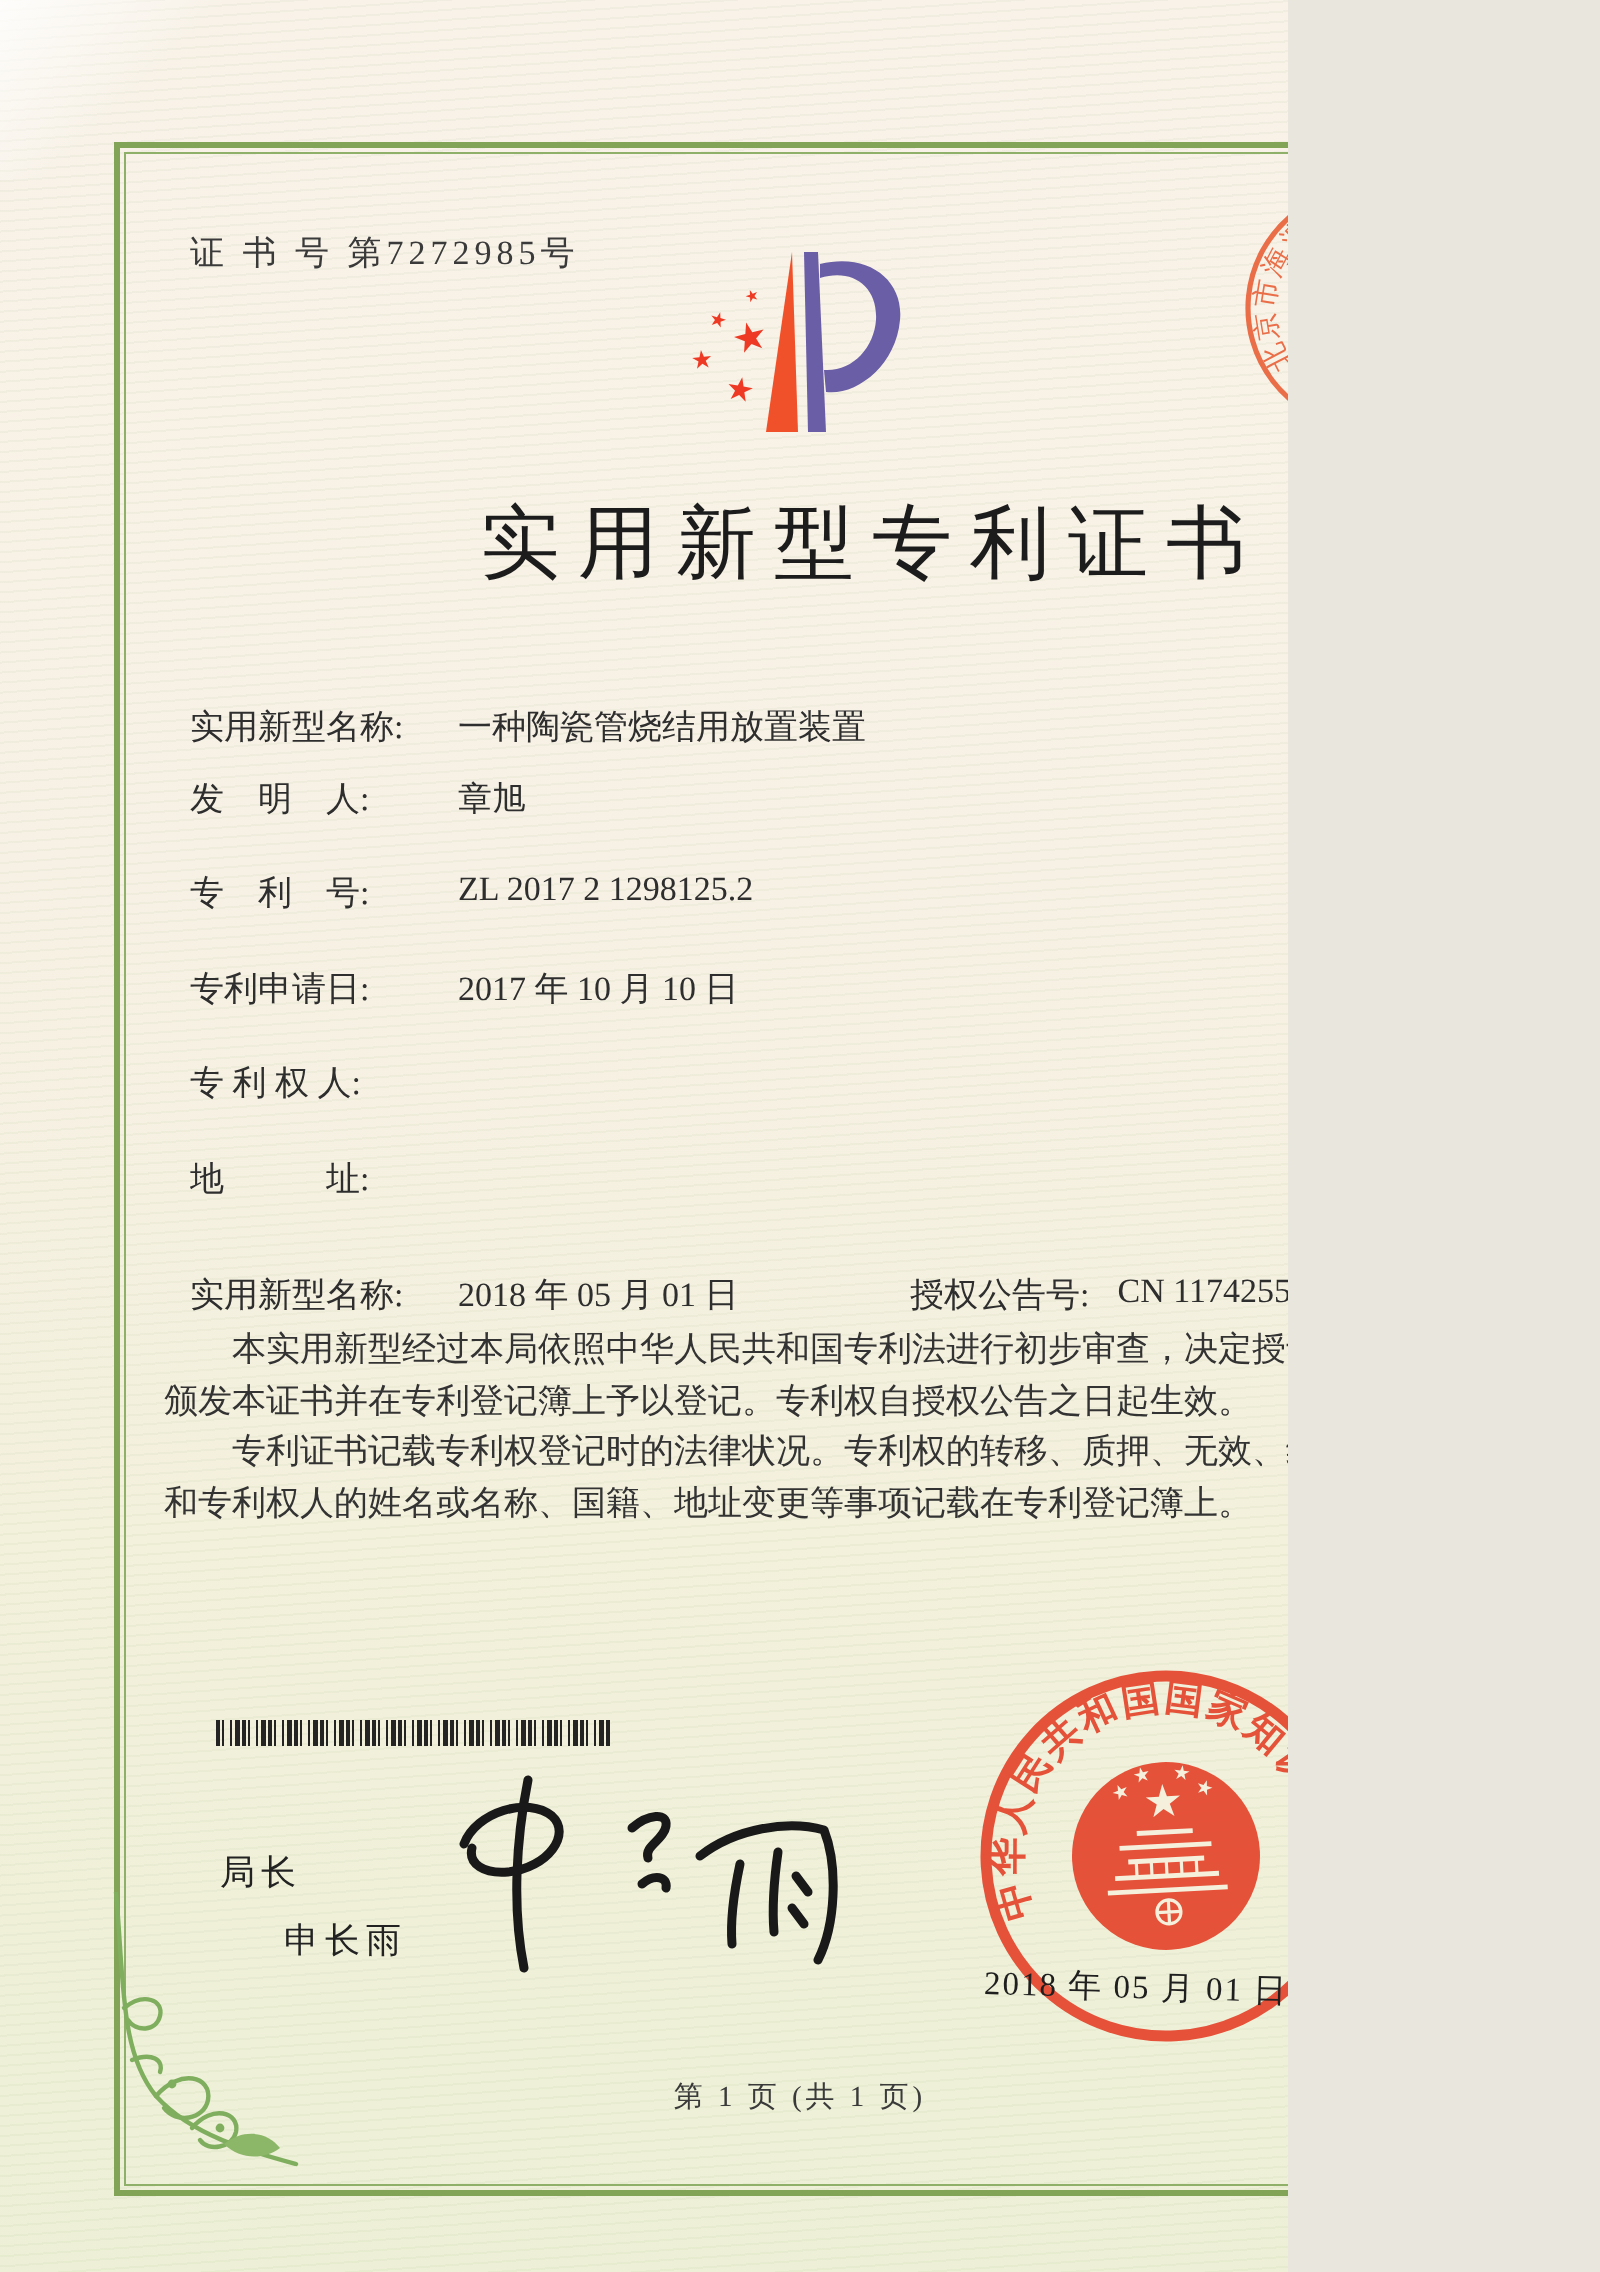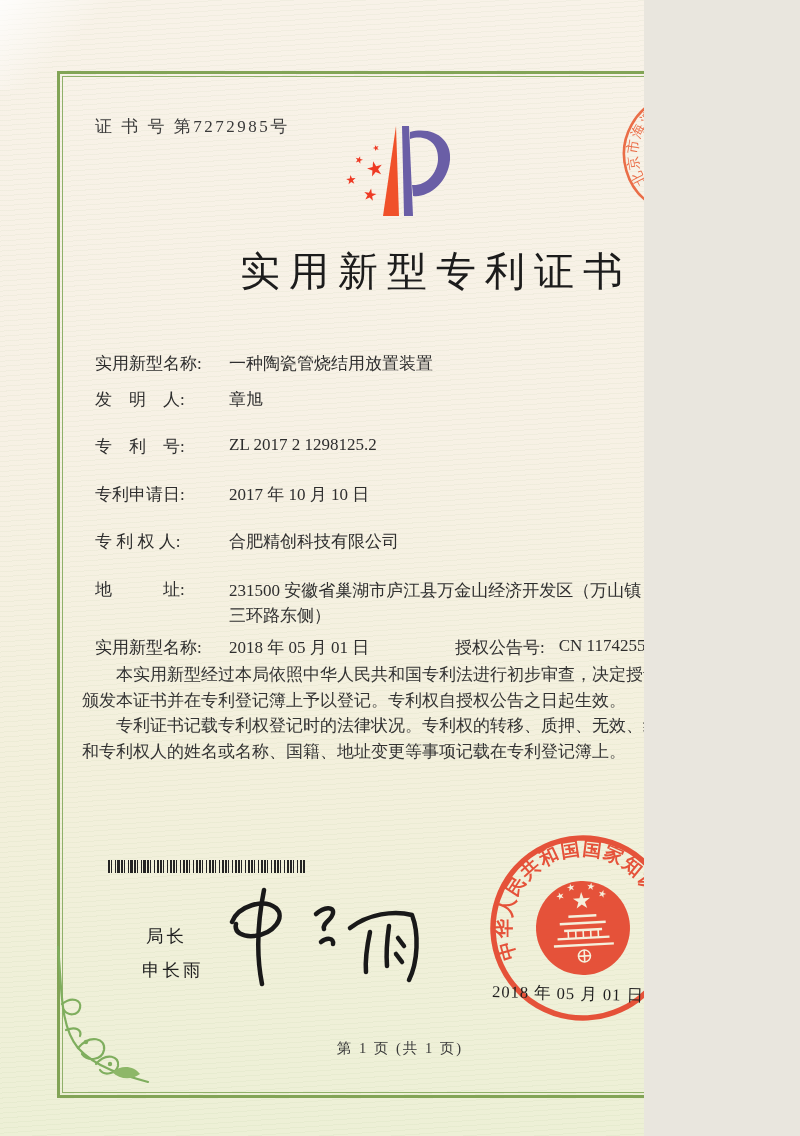--- a/index.html
+++ b/index.html
@@ -35,21 +35,21 @@
   .pair2 .flabel{width:auto;}
   .body-text{position:absolute;left:82px;top:662px;width:646px;font-size:17px;line-height:25.5px;
     text-align:justify;color:#333;}
   .body-text p{margin:0;text-indent:2em;}
   .barcode{position:absolute;left:108px;top:860px;width:197px;height:13px;
     background-image:repeating-linear-gradient(90deg,
       #242424 0px,#242424 2px,rgba(0,0,0,0) 2px,rgba(0,0,0,0) 3px,
       #242424 3px,#242424 4px,rgba(0,0,0,0) 4px,rgba(0,0,0,0) 7px,
       #242424 7px,#242424 8px,rgba(0,0,0,0) 8px,rgba(0,0,0,0) 9.5px,
       #242424 9.5px,#242424 12px,rgba(0,0,0,0) 12px,rgba(0,0,0,0) 13px);}
-  .signer-title{position:absolute;left:110px;top:924px;font-size:17.5px;letter-spacing:3px;color:#222;margin-left:36px;}
+  .signer-title{position:absolute;left:110px;top:924px;font-size:17.5px;letter-spacing:3px;color:#222;}
   .signer-name{position:absolute;left:110px;top:958px;font-size:17.5px;letter-spacing:3px;color:#222;margin-left:32px;}
   .signature{position:absolute;left:212px;top:876px;}
   .seal{position:absolute;left:487px;top:832px;opacity:.93;}
   .seal-date{position:absolute;left:492px;top:983px;font-size:16.5px;letter-spacing:1px;color:#1f1f1f;
     transform:rotate(1.5deg);white-space:pre;}
   .footer{position:absolute;left:0;top:1039px;width:800px;text-align:center;
     font-size:14.5px;letter-spacing:2px;color:#3a3a3a;}
   .flourish-bl{position:absolute;left:52px;top:946px;}
   .flourish-br{position:absolute;left:652px;top:940px;transform:scaleX(-1);}
 </style>
@@ -132,26 +132,23 @@
     <div class="frow r3">
       <span class="flabel">专　利　号:</span>
       <span class="fvalue">ZL 2017 2 1298125.2</span>
     </div>
     <div class="frow r4">
       <span class="flabel">专利申请日:</span>
       <span class="fvalue">2017 年 10 月 10 日</span>
     </div>
     <div class="frow r5">
       <span class="flabel">专 利 权 人:</span>
-      <span class="fvalue">合肥精创科技有限公司</span>
     </div>
     <div class="frow r6">
       <span class="flabel">地　　　址:</span>
-      <span class="fvalue">231500 安徽省巢湖市庐江县万金山经济开发区（万山镇
-三环路东侧）</span>
     </div>
     <div class="frow r7">
       <span class="flabel">实用新型名称:</span>
       <span class="fvalue">2018 年 05 月 01 日</span>
       <span class="pair2">
         <span class="flabel">授权公告号:</span>
         <span class="fvalue">CN 117425556 U</span>
       </span>
     </div>
   </div>

